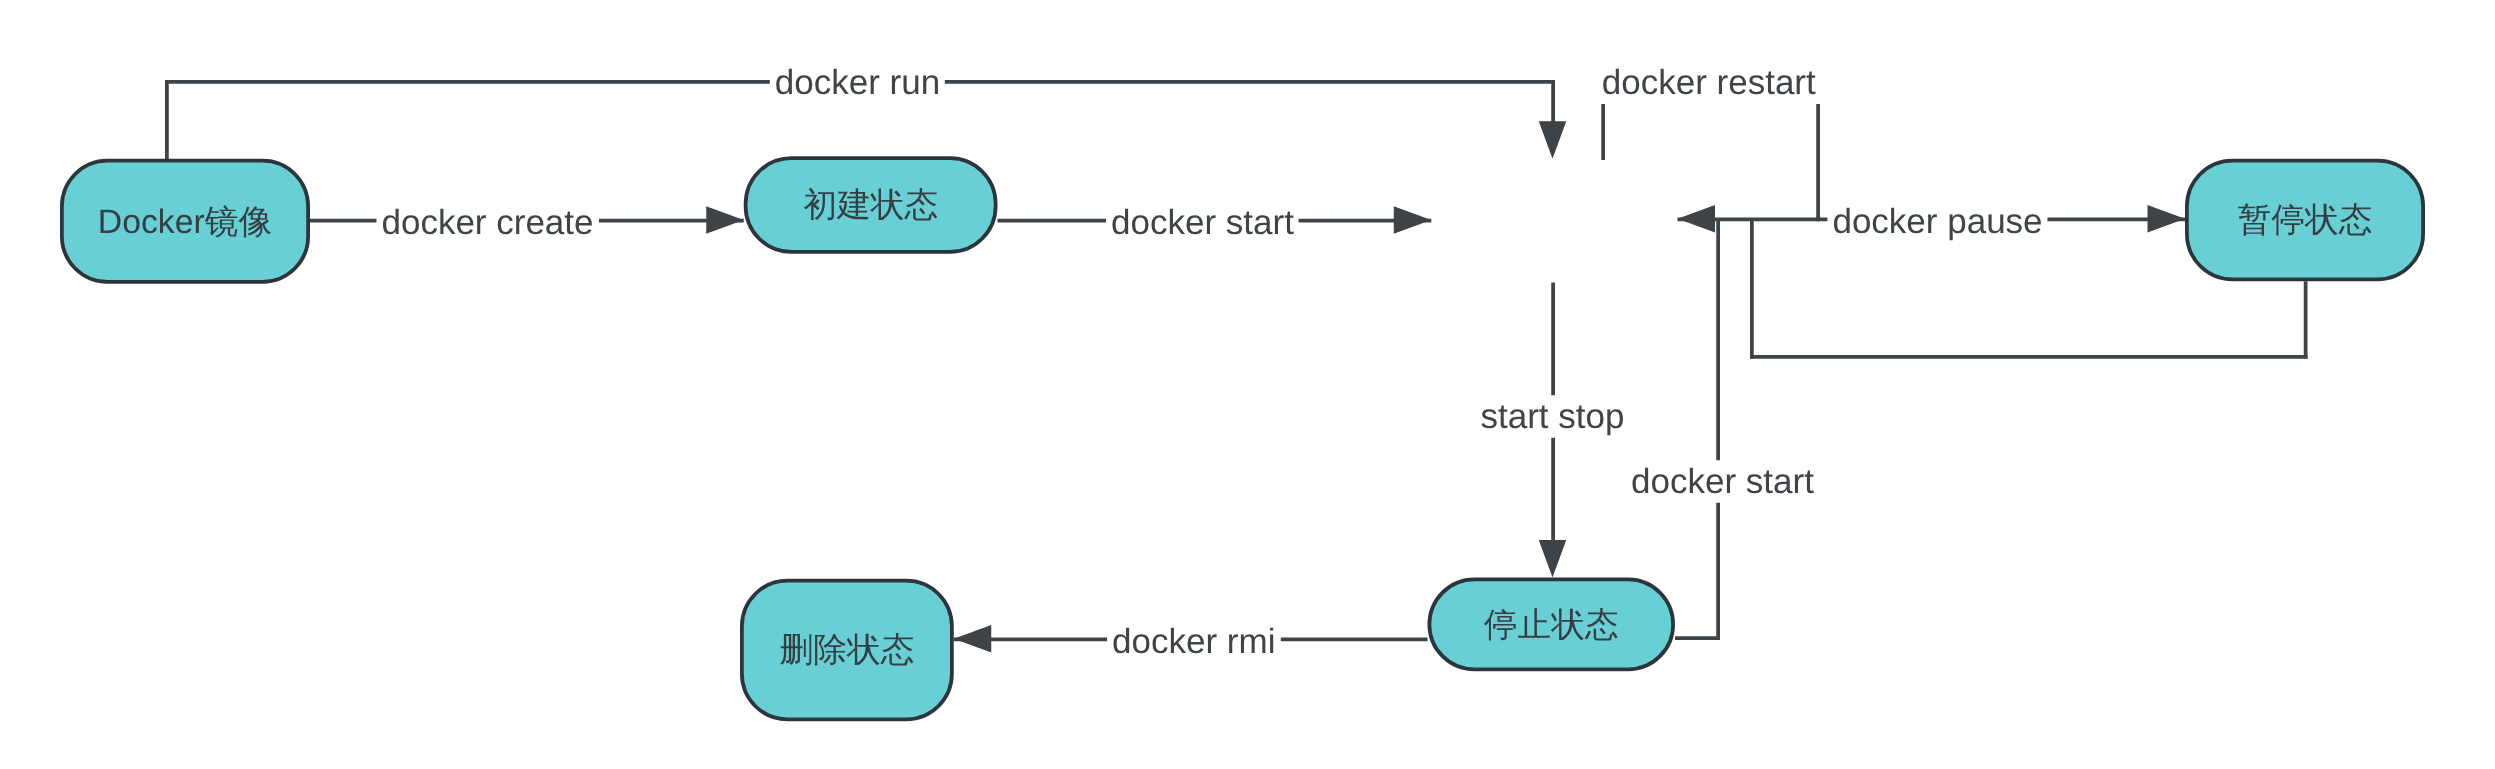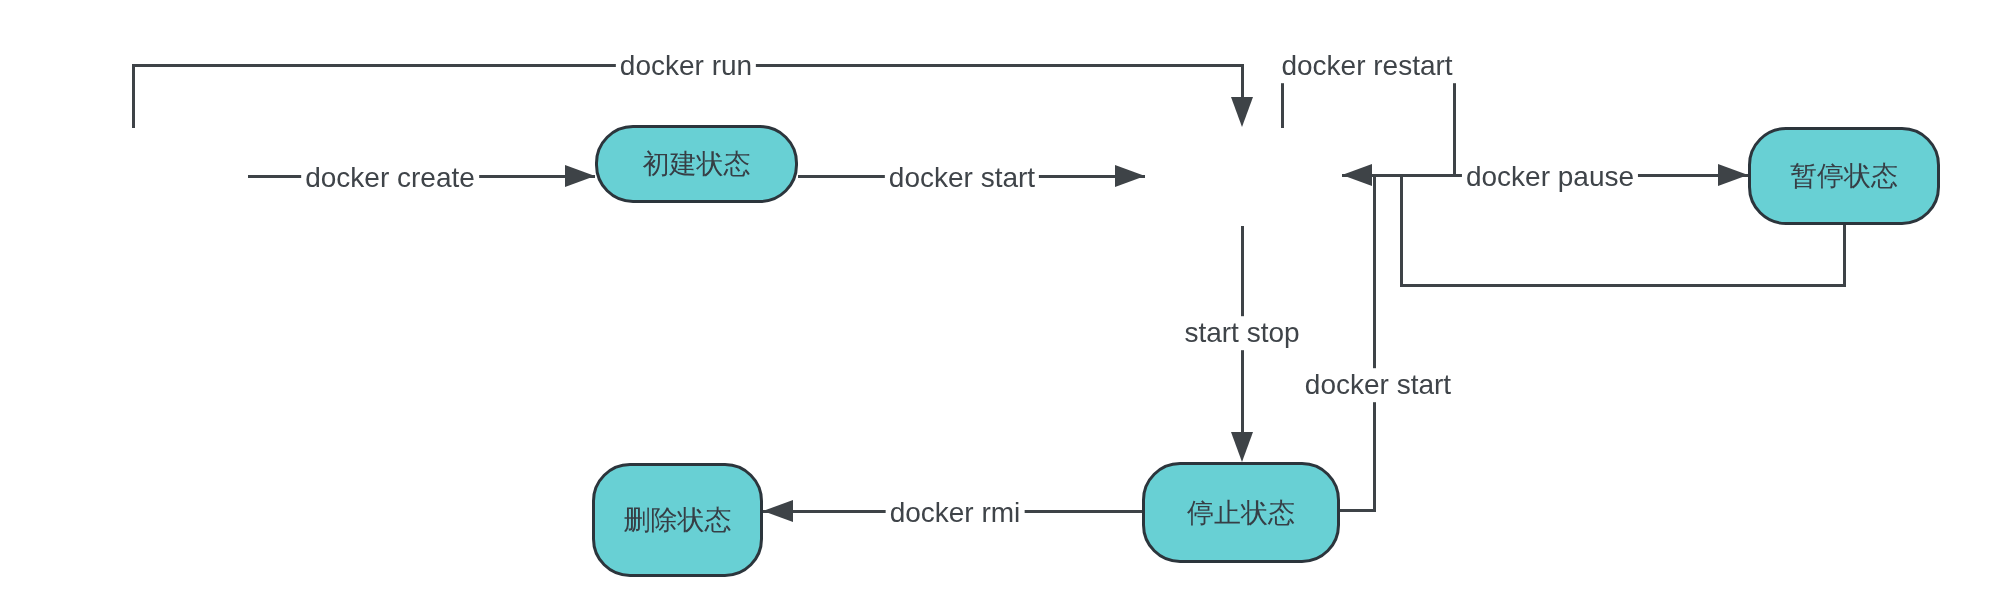--- a/index.html
+++ b/index.html
@@ -87,31 +87,34 @@
     <div class="seg v" style="left:1373px;top:176px;height:336px;"></div>
     <div class="elabel" style="left:1378px;top:385px;">docker start</div>
   </div>
 
   <div class="edge">
     <div class="seg h" style="left:763px;top:510px;width:379px;"></div>
     <div class="arrow left" style="left:763px;top:500px;"></div>
     <div class="elabel" style="left:955px;top:513px;">docker rmi</div>
   </div>
 
+  <div class="node" style="left:48px;top:127px;width:200px;height:100px;">
+    <span>Docker镜像</span>
+  </div>
 
   <div class="node" style="left:595px;top:125px;width:203px;height:78px;">
     <span>初建状态</span>
   </div>
 
 
   <div class="node" style="left:1748px;top:127px;width:192px;height:98px;">
     <span>暂停状态</span>
   </div>
 
-  <div class="node" style="left:1142px;top:462px;width:198px;height:101px;">
+  <div class="node" style="left:1142px;top:462px;width:198px;height:75px;">
     <span>停止状态</span>
   </div>
 
   <div class="node" style="left:592px;top:463px;width:171px;height:114px;">
     <span>删除状态</span>
   </div>
 
 </div>
 
 </body></html>

